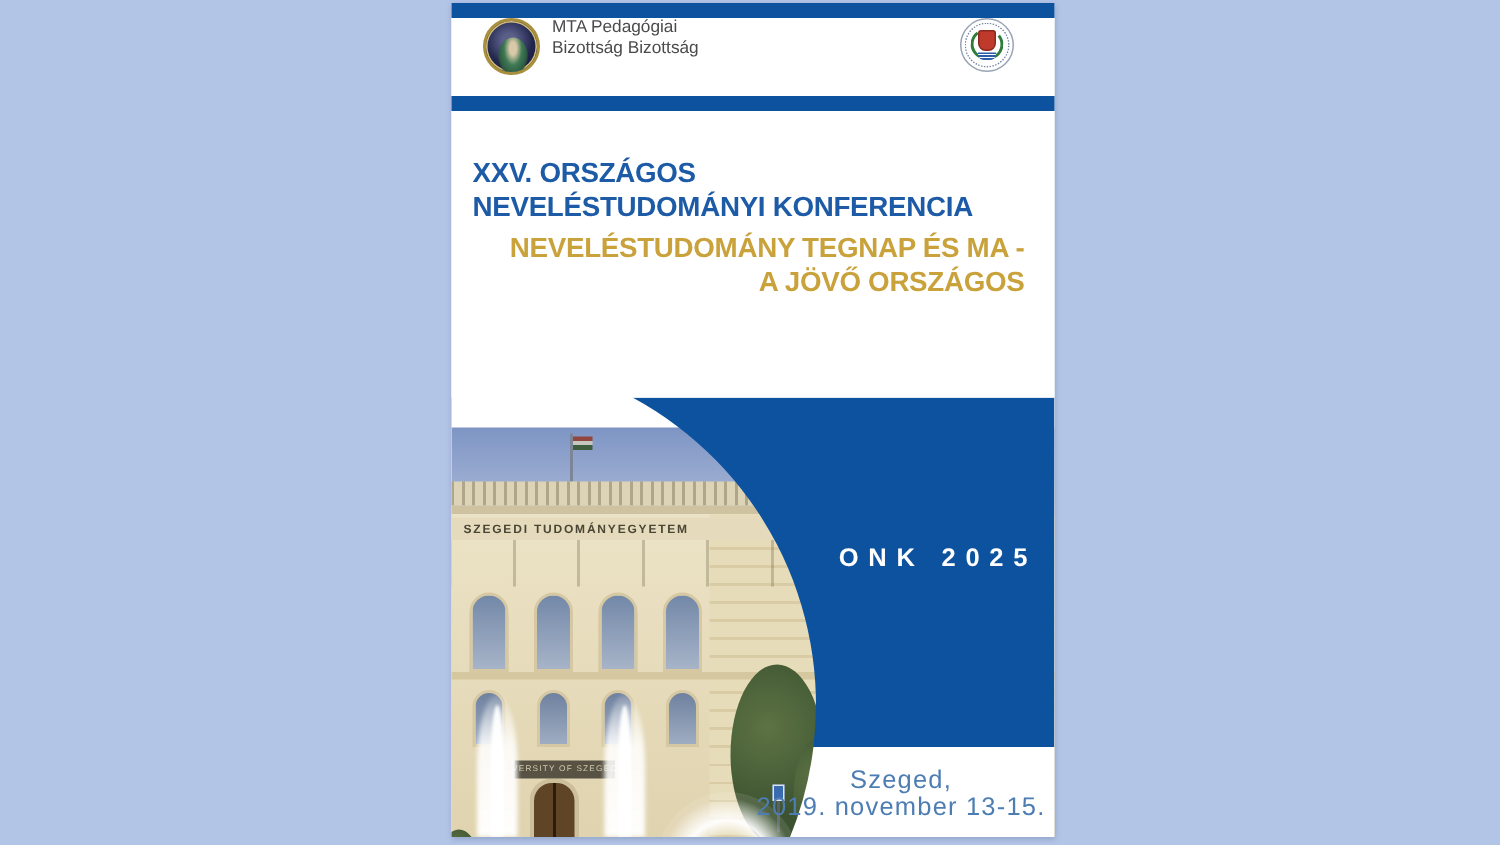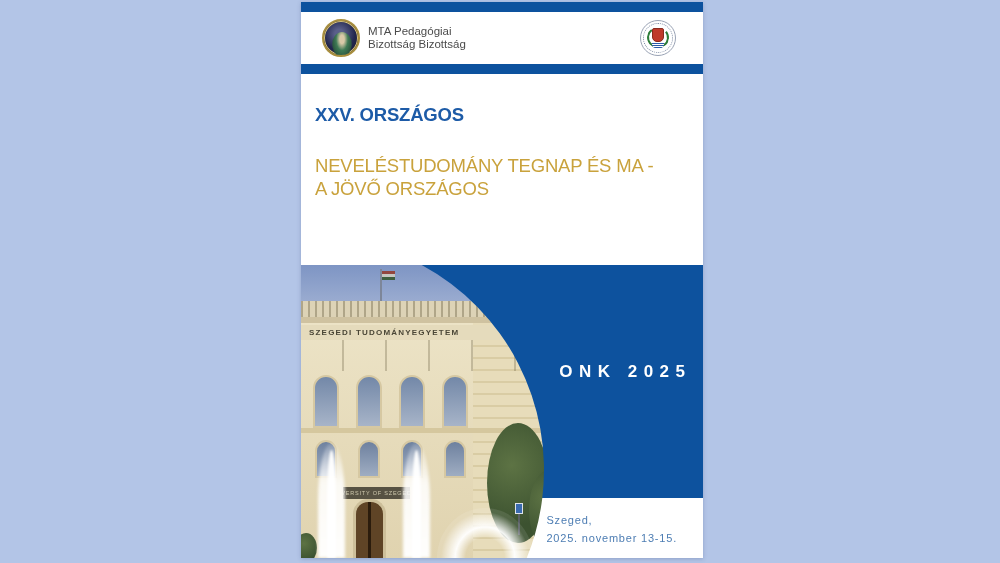--- a/index.html
+++ b/index.html
@@ -17,21 +17,21 @@
     font-family:"Liberation Sans","DejaVu Sans",sans-serif;
     position:relative;overflow:hidden;
   }
   .cover-card{
     position:absolute;left:301px;top:2px;width:402px;height:556px;
     background:#fff;display:flex;flex-direction:column;
     box-shadow:0 1px 4px rgba(40,60,110,.25);
   }
   .bar{height:10px;background:var(--primary-blue,#0d529e);flex:none;}
   
-  .logo-band{height:52px;flex:none;display:flex;align-items:center;padding:0 27px 0 21px;background:#fff;}
+  .logo-band{height:52px;flex:none;display:flex;padding:0 27px 0 21px;background:#fff;}
   .medallion{
     width:38px;height:38px;border-radius:50%;flex:none;position:relative;overflow:hidden;
     background:radial-gradient(circle at 45% 38%,#5a5f8a 0 16%,#23274e 55%,#12142e 100%);
     border:2px solid #a98f3e;box-shadow:inset 0 0 0 1px #d7c27a;
   }
   .medallion-figure{
     position:absolute;left:8px;top:11px;width:20px;height:26px;border-radius:50% 50% 0 0;
     background:radial-gradient(ellipse at 50% 28%,#d9c9a8 0 16%,#3f7a55 42%,#2c5840 68%,rgba(0,0,0,0) 76%);
   }
   .org-name{margin-left:8px;font-size:11.5px;line-height:13.5px;color:#4b4b4b;font-weight:500;}
@@ -40,25 +40,25 @@
   .crest-ring{position:absolute;inset:2px;border-radius:50%;border:1px dotted #7a87a0;}
   .crest-wreath{position:absolute;left:6px;top:6px;width:22px;height:21px;border-radius:50%;
     border:2px solid #2e7d3a;border-top-color:transparent;transform:rotate(0.02turn);}
   .crest-shield{position:absolute;left:11px;top:7px;width:12px;height:14px;background:#bf3a2b;
     border:1px solid #8a2a1e;border-radius:2px 2px 5px 5px;}
   .crest-wave{position:absolute;left:11px;top:22px;width:12px;height:5px;border-radius:0 0 4px 4px;
     background:repeating-linear-gradient(#2b5ca8 0 1px,#fff 1px 2px);}
   
   .content{height:191px;flex:none;padding:29px 20px 0 14px;background:#fff;}
   .conf-title{color:var(--title-blue,#1d5ba7);font-size:18.5px;line-height:23px;font-weight:700;letter-spacing:-0.2px;}
-  .conf-subtitle{color:var(--gold,#c9a23c);font-size:18.5px;line-height:23px;font-weight:400;letter-spacing:-0.2px;margin-top:28px;}
+  .conf-subtitle{color:var(--gold,#c9a23c);font-size:18.5px;line-height:23px;font-weight:700;letter-spacing:-0.2px;margin-top:4px;text-align:right;}
   .program-label{color:var(--gray-text,#6a6a6a);font-size:16px;margin-top:19px;letter-spacing:0.2px;}
   
   .hero{position:relative;height:293px;flex:none;overflow:hidden;}
-  .photo{position:absolute;inset:0;}
+  .photo{position:absolute;inset:0;margin-top:20px;}
   .sky{position:absolute;left:0;top:0;right:0;height:52px;background:linear-gradient(#7e95c4,#a6b5d5);}
   .flagpole{position:absolute;left:79px;top:4px;width:2px;height:32px;background:#7d8699;}
   .flag{position:absolute;left:81px;top:6px;width:13px;height:9px;
     background:linear-gradient(#92463f 0 33%,#c6c6c0 33% 66%,#3e5e3e 66%);}
   .balustrade{position:absolute;left:0;top:36px;right:0;height:16px;background:#ddd3b6;
     background-image:repeating-linear-gradient(90deg,rgba(120,110,80,.45) 0 2px,rgba(0,0,0,0) 2px 7px);}
   .cornice{position:absolute;left:0;top:52px;right:0;height:6px;background:#cfc2a0;}
   .facade{position:absolute;left:0;top:58px;right:0;bottom:0;background:linear-gradient(#ece3c6,#e0d3af);}
   .sign-band{position:absolute;left:0;top:60px;right:0;height:15px;background:#e5dbbc;
     display:flex;align-items:center;padding-left:8px;}
@@ -97,22 +97,22 @@
   .jet-core-2{left:111px;}
   .spray-dome{position:absolute;left:136px;top:243px;width:96px;height:50px;
     border-radius:50% 50% 0 0 / 100% 100% 0 0;filter:blur(.5px);
     background:radial-gradient(ellipse 48px 50px at 50% 100%,rgba(255,255,255,0) 40%,rgba(255,255,255,.95) 62%,rgba(255,255,255,.5) 78%,rgba(255,255,255,.1) 92%);}
   .hero-svg{position:absolute;inset:0;display:block;}
   .fill-blue{fill:var(--primary-blue,#0d529e);}
   .fill-white{fill:#ffffff;}
   .onk-badge{position:absolute;top:96px;right:18px;text-align:right;color:#fff;font-weight:700;font-size:17px;line-height:21px;}
   .onk-line1{letter-spacing:6.5px;margin-right:-6.5px;}
   .onk-line2{letter-spacing:11.5px;margin-right:-11.5px;}
-  .date-block{position:absolute;top:246px;right:26px;text-align:left;color:var(--date-blue,#4d7db3);
-    font-size:11px;line-height:18px;letter-spacing:0.8px;}
+  .date-block{position:absolute;top:246px;right:6px;text-align:center;color:var(--date-blue,#4d7db3);
+    font-size:17px;line-height:18px;letter-spacing:0.8px;}
 </style>
 </head>
 <body>
 
 <div class="cover-card">
 
   <div class="bar"></div>
 
   <div class="logo-band">
     <div class="medallion">
@@ -129,20 +129,21 @@
       <div class="crest-shield"></div>
       <div class="crest-wave"></div>
     </div>
   </div>
 
   <div class="bar"></div>
 
   <div class="content">
     <div class="conf-title">
       <div>XXV. ORSZÁGOS</div>
+      <div>NEVELÉSTUDOMÁNYI KONFERENCIA</div>
     </div>
     <div class="conf-subtitle">
       <div>NEVELÉSTUDOMÁNY TEGNAP ÉS MA -</div>
       <div>A JÖVŐ ORSZÁGOS</div>
     </div>
   </div>
 
   <div class="hero">
 
     <div class="photo">
@@ -190,17 +191,17 @@
       <path class="fill-blue" d="M120.7 0 L402 0 L402 233 L241.3 233 A233 233 0 0 0 120.7 0 Z"></path>
       <path class="fill-white" d="M241.3 233 L402 233 L402 293 L225.7 293 A233 233 0 0 0 241.3 233 Z"></path>
     </svg>
 
     <div class="onk-badge">
       <div class="onk-line1">ONK 2025</div>
     </div>
 
     <div class="date-block">
       <div>Szeged,</div>
-      <div>2025. november 13-15.</div>
+      <div>2019. november 13-15.</div>
     </div>
 
   </div>
 </div>
 
 </body></html>

